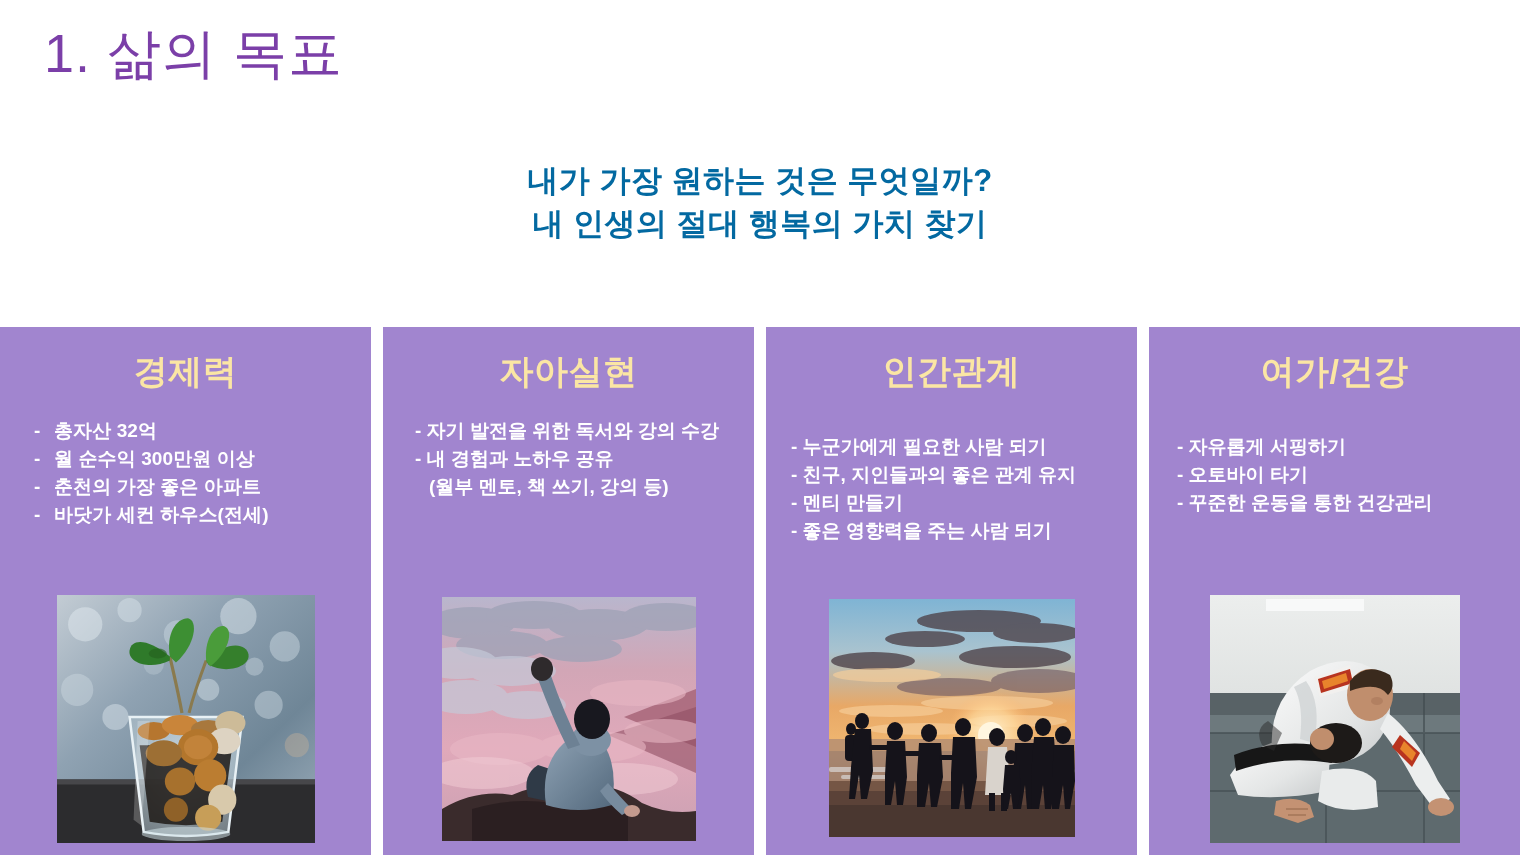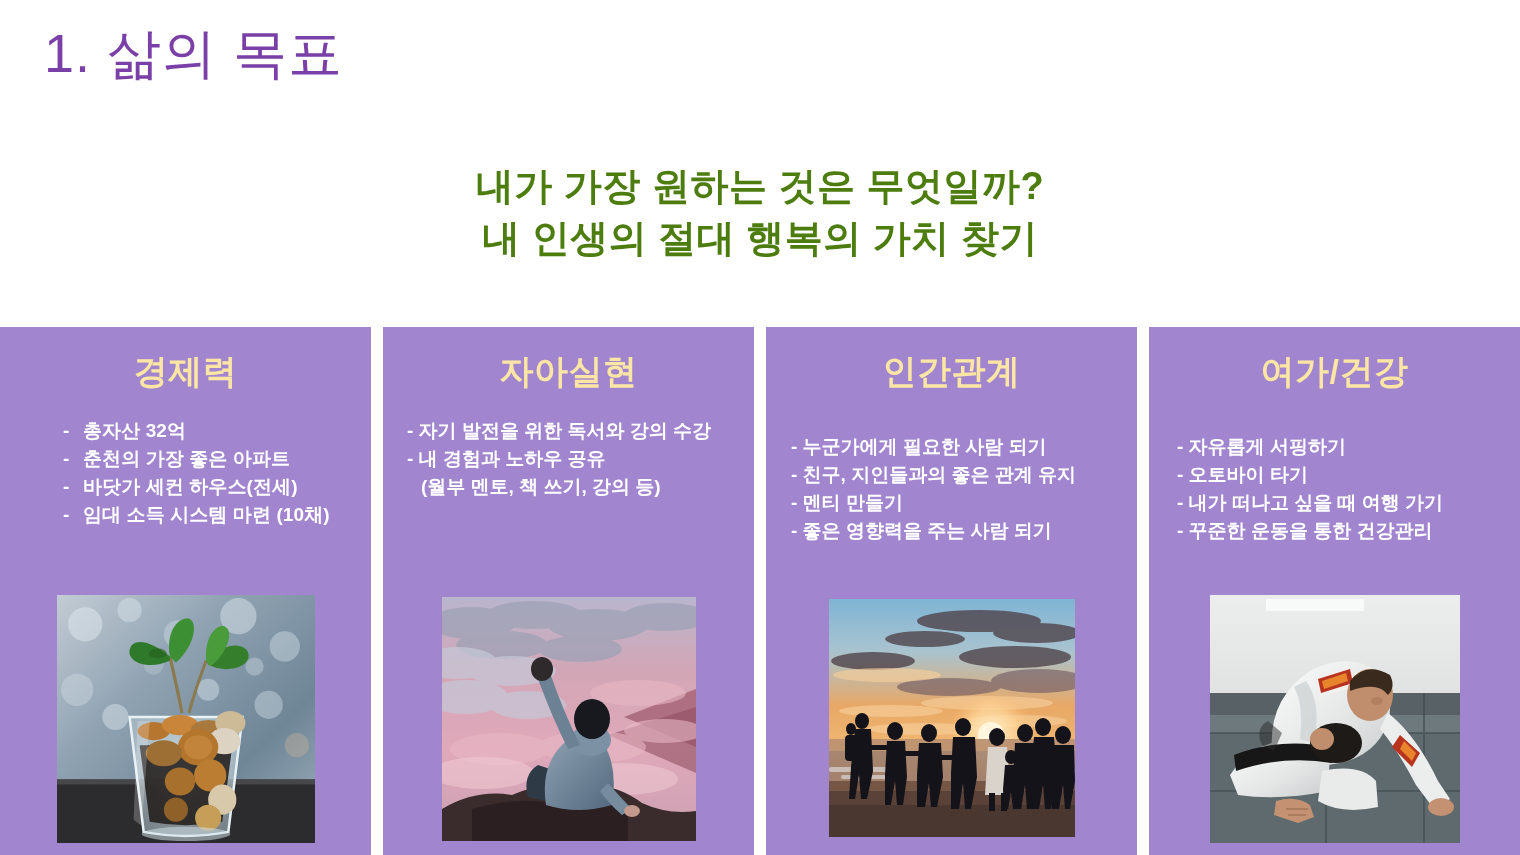--- a/index.html
+++ b/index.html
@@ -33,23 +33,23 @@
 
   
   .subtitle-block {
     position:absolute;
     left:0;
     top:160px;
     width:1520px;
     text-align:center;
   }
   .subtitle-line {
-    font-size:38px;
+    font-size:31px;
     font-weight:bold;
-    color:#4d7c0f;
+    color:#0369a1;
     line-height:1.38;
     letter-spacing:0.5px;
     white-space:nowrap;
   }
 
   
   .columns {
     position:absolute;
     left:0;
     top:327px;
@@ -85,24 +85,24 @@
     list-style:none;
     color:#ffffff;
     font-size:19px;
     font-weight:bold;
     line-height:1.47;
   }
   .col-list li { white-space:nowrap; }
 
   
   .col-econ .col-list { padding-left:34px; }
-  .col-econ .col-list li { letter-spacing:0.1px;margin-left:29px; }
+  .col-econ .col-list li { letter-spacing:0.1px; }
   .col-econ .col-list li .dash { display:inline-block; width:20px; }
 
-  .col-self .col-list { padding-left:24px; }
+  .col-self .col-list { padding-left:32px; }
   .col-rel  .col-list { padding-left:25px; margin-top:38px; }
   .col-life .col-list { padding-left:28px; margin-top:38px; }
 
   .sub-line { padding-left:14px; }
 
   
   .photo {
     position:absolute;
     bottom:12px;
     left:50%;
@@ -134,27 +134,27 @@
   <div class="columns">
 
     <div class="column col-econ">
       <div class="col-title">경제력</div>
 
       <ul class="col-list">
         <li>
           <span class="dash">-</span><span>총자산 32억</span>
         </li>
         <li>
+          <span class="dash">-</span><span>월 순수익 300만원 이상</span>
+        </li>
+        <li>
           <span class="dash">-</span><span>춘천의 가장 좋은 아파트</span>
         </li>
         <li>
           <span class="dash">-</span><span>바닷가 세컨 하우스(전세)</span>
-        </li>
-        <li>
-          <span class="dash">-</span><span>임대 소득 시스템 마련 (10채)</span>
         </li>
       </ul>
 
       <div class="photo photo-econ">
         <svg viewBox="0 0 256 248" preserveAspectRatio="xMidYMid slice" aria-hidden="true">
           <defs>
             <linearGradient id="bgWall" x1="0" y1="0" x2="1" y2="1">
               <stop offset="0%" stop-color="#c3ccd4"></stop>
               <stop offset="35%" stop-color="#8fa2b2"></stop>
               <stop offset="70%" stop-color="#6f8697"></stop>
@@ -424,24 +424,20 @@
         <li>
           <span>-</span>
           <span>자유롭게 서핑하기</span>
         </li>
         <li>
           <span>-</span>
           <span>오토바이 타기</span>
         </li>
         <li>
           <span>-</span>
-          <span>내가 떠나고 싶을 때 여행 가기</span>
-        </li>
-        <li>
-          <span>-</span>
           <span>꾸준한 운동을 통한 건강관리</span>
         </li>
       </ul>
 
       <div class="photo photo-life">
         <svg viewBox="0 0 250 248" preserveAspectRatio="xMidYMid slice" aria-hidden="true">
           <defs>
             <linearGradient id="wallG" x1="0" y1="0" x2="0" y2="1">
               <stop offset="0%" stop-color="#eceeed"></stop>
               <stop offset="100%" stop-color="#dfe2e1"></stop>

